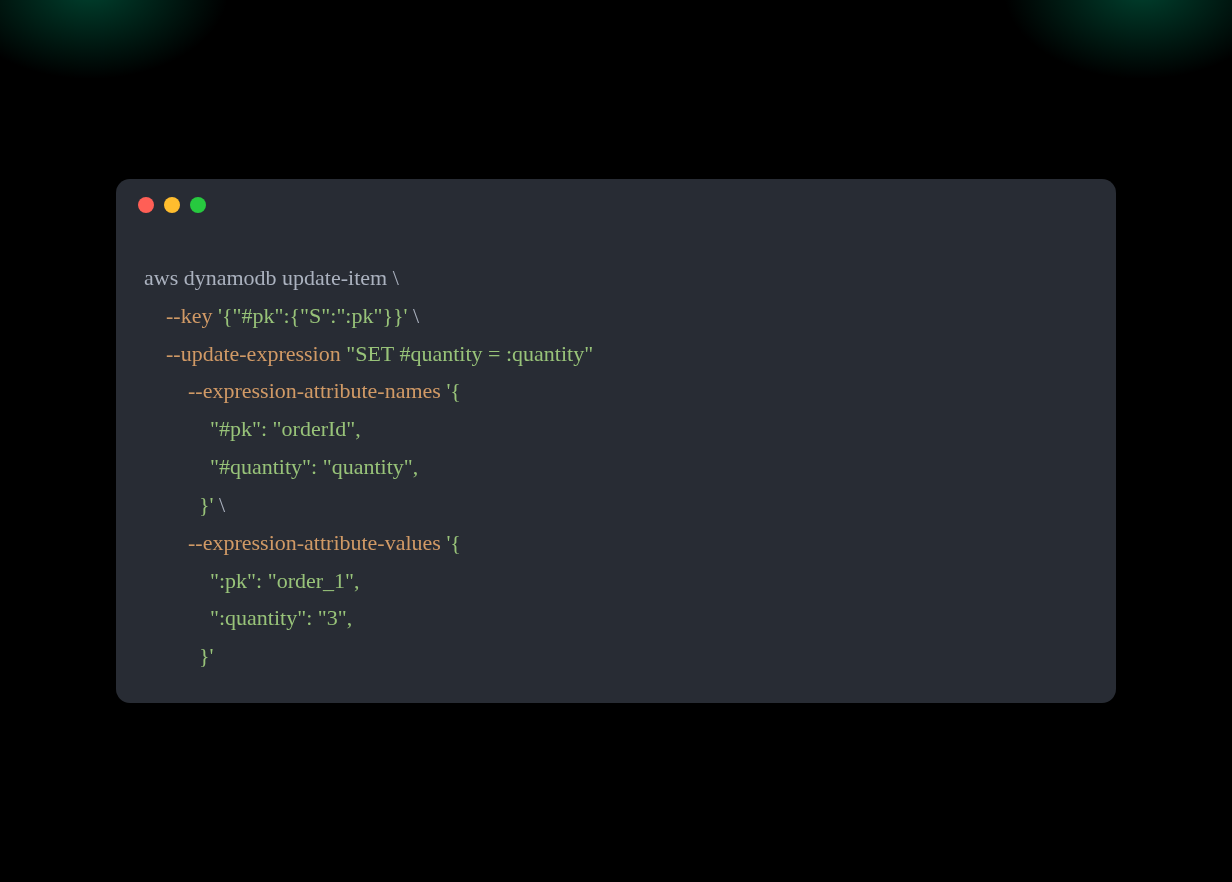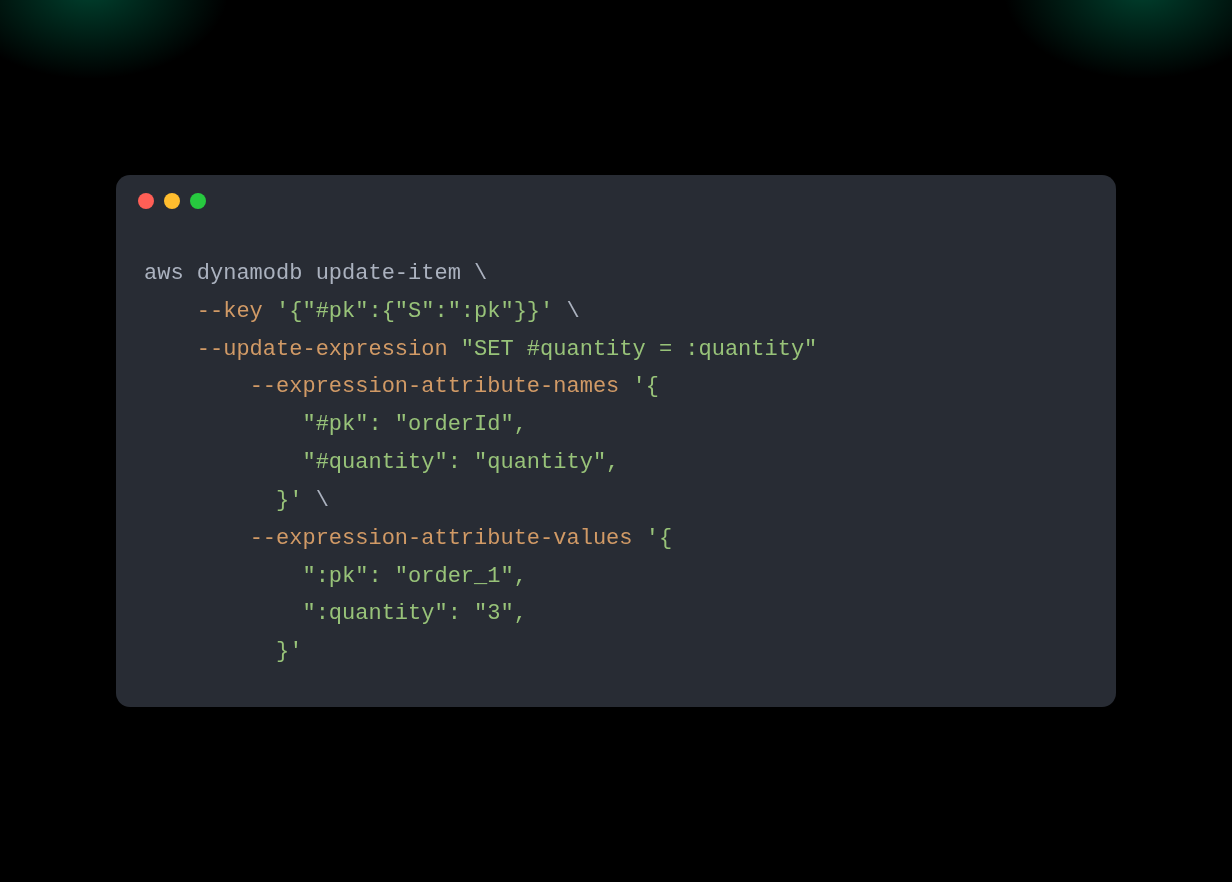--- a/index.html
+++ b/index.html
@@ -60,24 +60,25 @@
       width: 16px;
       height: 16px;
       border-radius: 50%;
     }
 
     .traffic-light.red { background: #ff5f56; }
     .traffic-light.yellow { background: #ffbd2e; }
     .traffic-light.green { background: #27c93f; }
 
     .code-area {
-      padding: 28px 28px 36px 28px;
+      padding: 28px 28px 28px 28px;
       font-size: 22px;
       line-height: 1.72;
       color: #abb2bf;
+      font-family: Liberation Serif, serif;
     }
 
     .code-line {
       white-space: pre;
     }
 
     .tok-cmd   { color: #abb2bf; }
     .tok-flag  { color: #d19a66; }
     .tok-arg   { color: #abb2bf; }
     .tok-str   { color: #98c379; }

